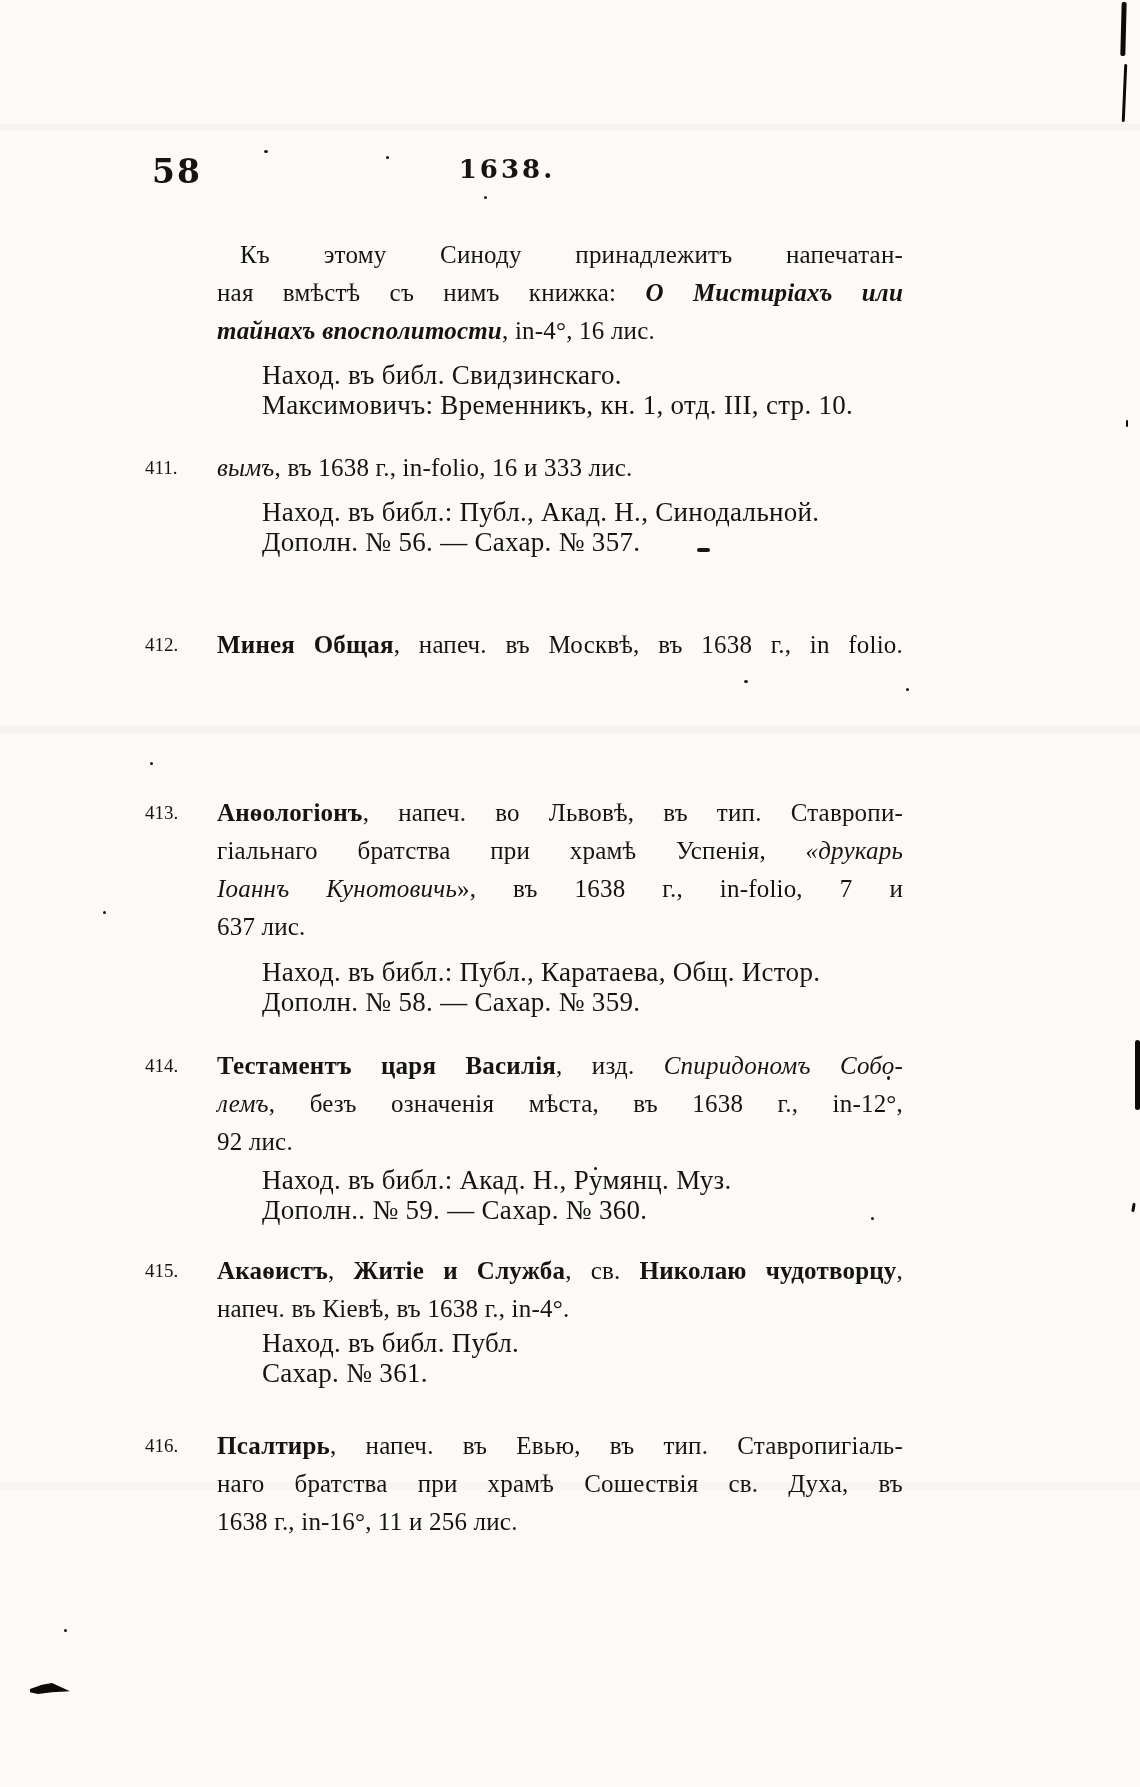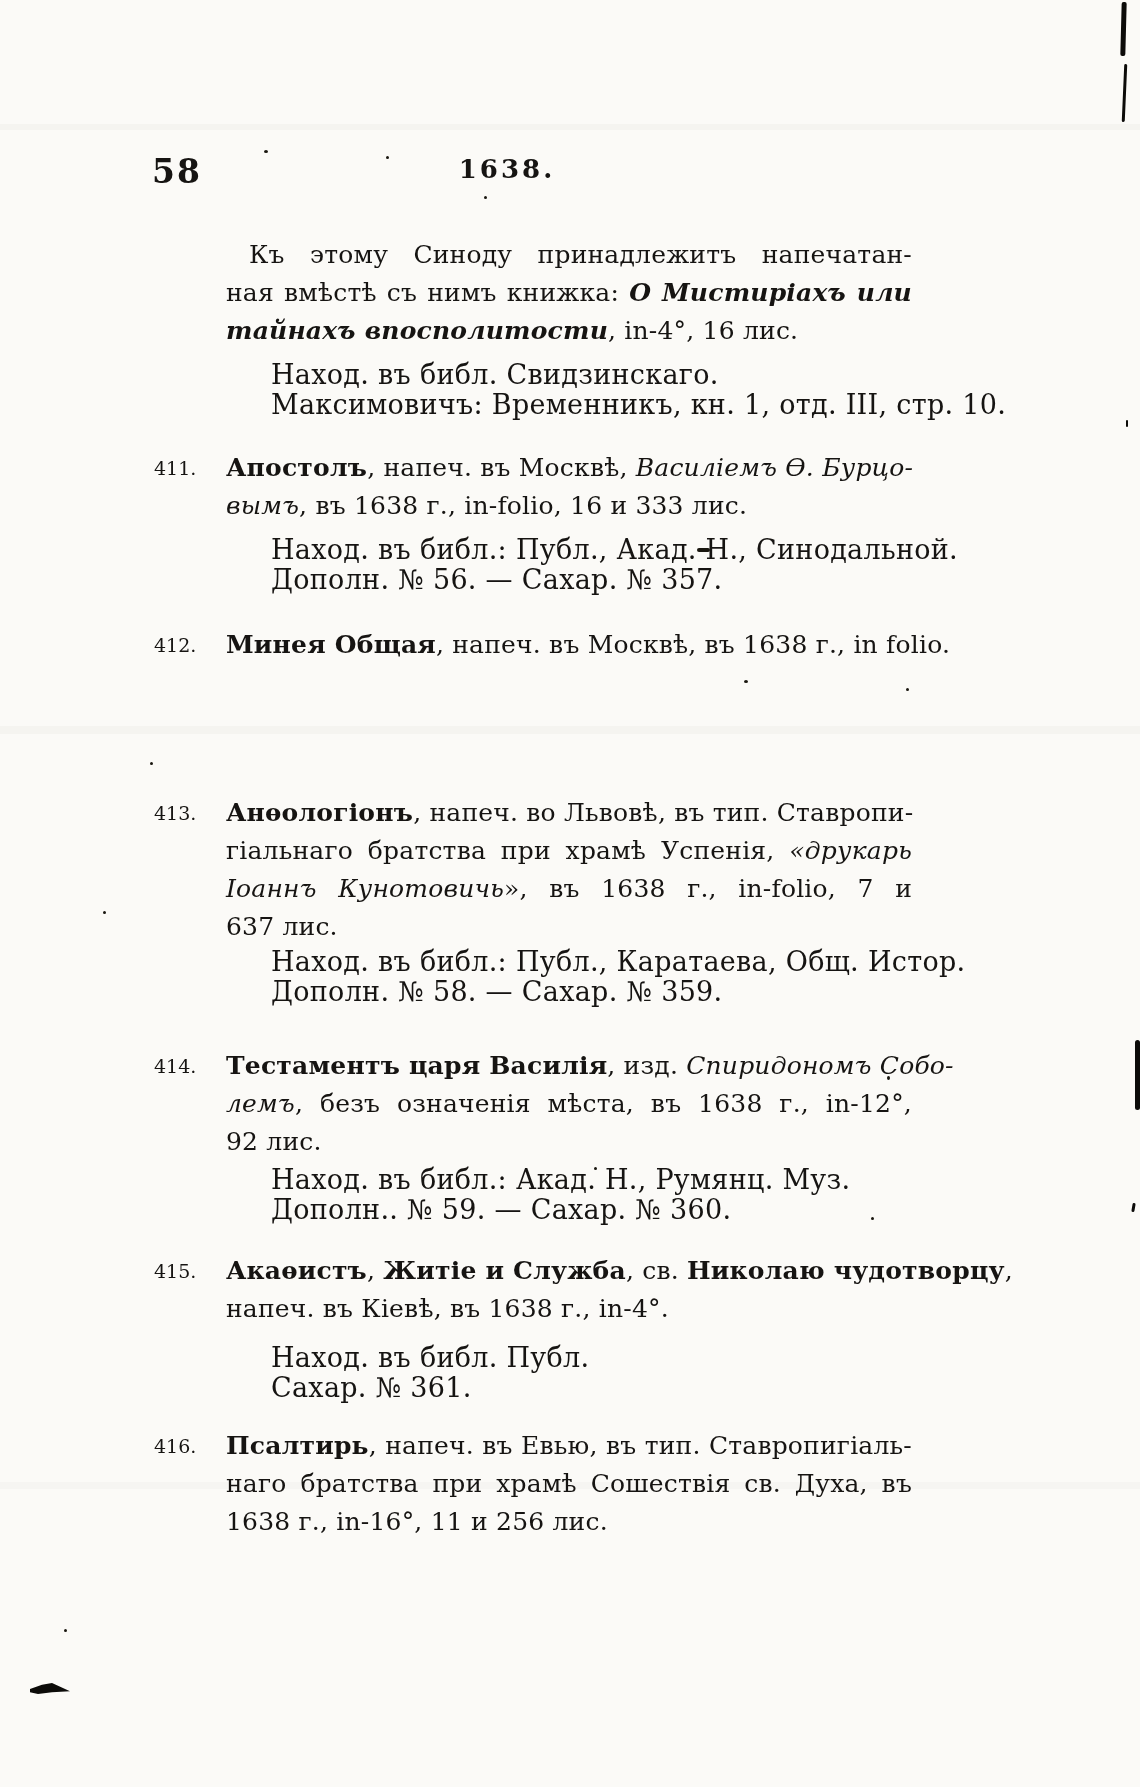--- a/index.html
+++ b/index.html
@@ -6,21 +6,21 @@
   body{
     width:1140px;height:1787px;position:relative;overflow:hidden;
     background:#fbfaf7;
     font-family:"DejaVu Serif","Liberation Serif",serif;
     color:#161412;
   }
   .band{position:absolute;left:0;width:100%;pointer-events:none;}
   .pagenum{position:absolute;left:152px;top:152px;font-size:33px;font-weight:bold;letter-spacing:2px;}
   .year{position:absolute;top:154px;left:0;width:1140px;text-align:center;transform:translateX(-63px);
         font-size:26px;font-weight:bold;letter-spacing:3px;}
-  .block{position:absolute;left:226px;width:686px;}
+  .block{position:absolute;left:217px;width:686px;font-family:Liberation Serif, serif;}
   .ml{font-size:25px;line-height:38px;letter-spacing:.2px;white-space:nowrap;}
   .j{text-align:justify;text-align-last:justify;}
   .fi{text-indent:23px;}
   .b{font-weight:bold;}
   .i{font-style:italic;}
   .num{position:absolute;left:-72px;top:0;font-size:19px;line-height:38px;}
   .notes{margin-left:45px;}
   .nl{font-size:27px;line-height:30px;letter-spacing:.3px;white-space:nowrap;}
   .hang{margin-left:-34px;}
   .art{position:absolute;background:#0c0b09;}
@@ -41,61 +41,60 @@
   <div class="ml j"><span>ная вмѣстѣ съ нимъ книжка: </span><span class="i b">О Мистиріахъ или</span></div>
   <div class="ml"><span class="i b">тайнахъ впосполитости</span><span>, in-4°, 16 лис.</span></div>
   <div class="notes" style="margin-top:10px;">
     <div class="nl">Наход. въ библ. Свидзинскаго.</div>
     <div class="nl">Максимовичъ: Временникъ, кн. 1, отд. III, стр. 10.</div>
   </div>
 </div>
 
 <div class="block" style="top:449px;">
   <div class="num">411.</div>
-  <div class="ml j"><span class="b">Апостолъ</span><span>, напеч. въ Москвѣ, </span><span class="i">Василіемъ Ѳ. Бурцо-</span></div>
   <div class="ml"><span class="i">вымъ</span><span>, въ 1638 г., in-folio, 16 и 333 лис.</span></div>
   <div class="notes" style="margin-top:10px;">
     <div class="nl">Наход. въ библ.: Публ., Акад. Н., Синодальной.</div>
     <div class="nl">Дополн. № 56. — Сахар. № 357.</div>
   </div>
 </div>
 
 <div class="block" style="top:626px;">
   <div class="num">412.</div>
   <div class="ml j"><span class="b">Минея Общая</span><span>, напеч. въ Москвѣ, въ 1638 г., in folio.</span></div>
 </div>
 
 <div class="block" style="top:794px;">
   <div class="num">413.</div>
   <div class="ml j"><span class="b">Анѳологіонъ</span><span>, напеч. во Львовѣ, въ тип. Ставропи-</span></div>
   <div class="ml j"><span>гіальнаго братства при храмѣ Успенія, </span><span class="i">«друкарь</span></div>
   <div class="ml j"><span class="i">Іоаннъ Кунотовичь</span><span>», въ 1638 г., in-folio, 7 и</span></div>
   <div class="ml"><span>637 лис.</span></div>
-  <div class="notes" style="margin-top:1px;">
+  <div class="notes" style="margin-top:11px;">
     <div class="nl">Наход. въ библ.: Публ., Каратаева, Общ. Истор.</div>
     <div class="nl">Дополн. № 58. — Сахар. № 359.</div>
   </div>
 </div>
 
 <div class="block" style="top:1047px;">
   <div class="num">414.</div>
   <div class="ml j"><span class="b">Тестаментъ царя Василія</span><span>, изд. </span><span class="i">Спиридономъ Собо-</span></div>
   <div class="ml j"><span class="i">лемъ</span><span>, безъ означенія мѣста, въ 1638 г., in-12°,</span></div>
   <div class="ml"><span>92 лис.</span></div>
   <div class="notes" style="margin-top:4px;">
     <div class="nl">Наход. въ библ.: Акад. Н., Румянц. Муз.</div>
     <div class="nl">Дополн.. № 59. — Сахар. № 360.</div>
   </div>
 </div>
 
 <div class="block" style="top:1252px;">
   <div class="num">415.</div>
   <div class="ml j"><span class="b">Акаѳистъ</span><span>, </span><span class="b">Житіе и Служба</span><span>, св. </span><span class="b">Николаю чудотворцу</span><span>,</span></div>
   <div class="ml"><span>напеч. въ Кіевѣ, въ 1638 г., in-4°.</span></div>
-  <div class="notes" style="margin-top:15px;">
+  <div class="notes" style="">
     <div class="nl">Наход. въ библ. Публ.</div>
     <div class="nl">Сахар. № 361.</div>
   </div>
 </div>
 
 <div class="block" style="top:1427px;">
   <div class="num">416.</div>
   <div class="ml j"><span class="b">Псалтирь</span><span>, напеч. въ Евью, въ тип. Ставропигіаль-</span></div>
   <div class="ml j"><span>наго братства при храмѣ Сошествія св. Духа, въ</span></div>
   <div class="ml"><span>1638 г., in-16°, 11 и 256 лис.</span></div>

